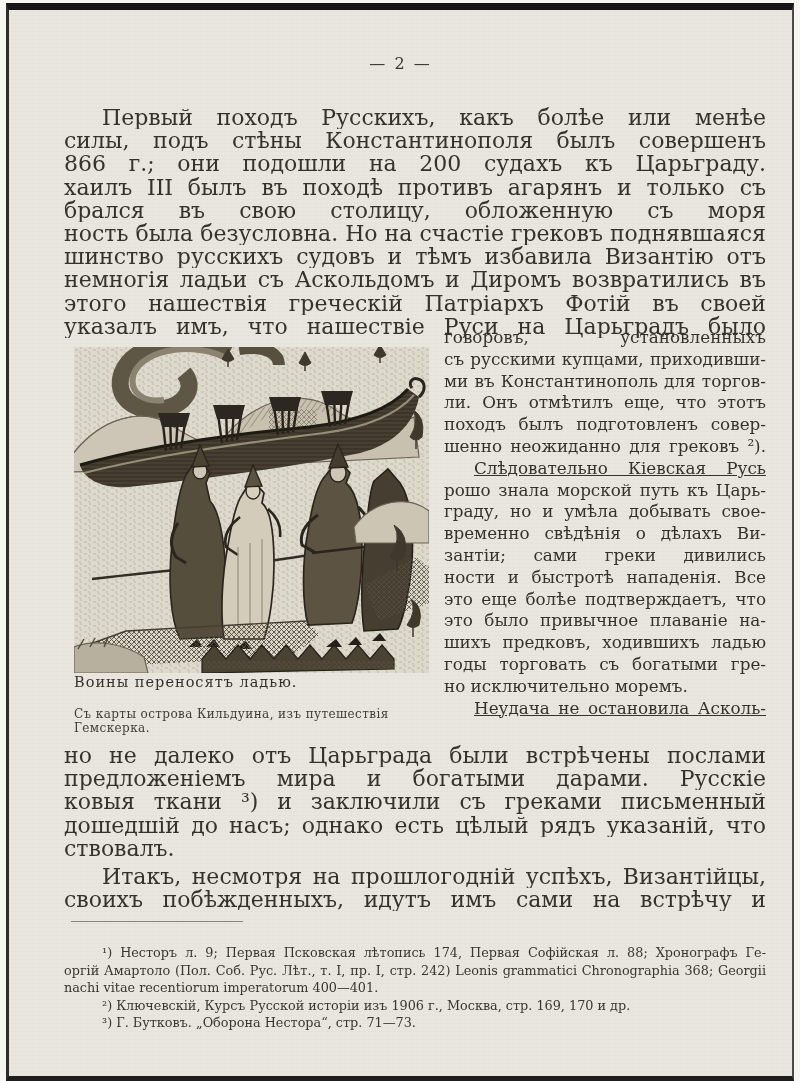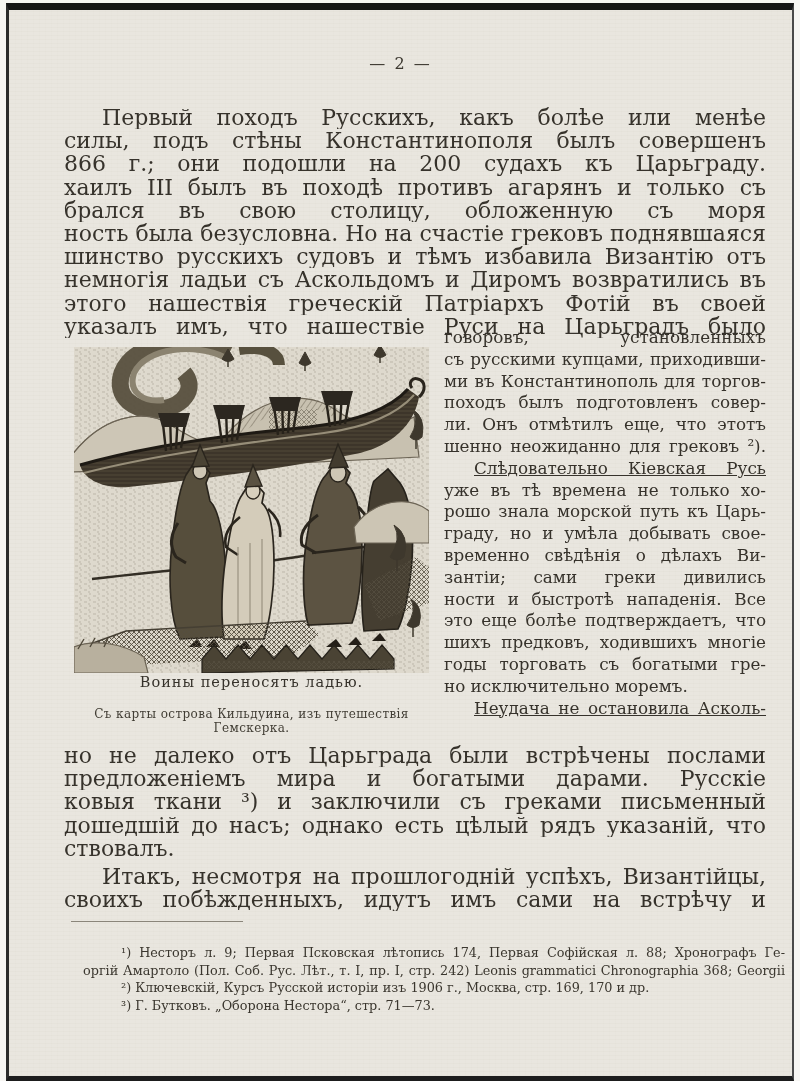--- a/index.html
+++ b/index.html
@@ -29,21 +29,21 @@
   .jline{
     text-align:justify;text-align-last:justify;
     overflow:hidden;white-space:normal;
   }
   .jline.left{text-align-last:left;}
   .jline.indent{padding-left:38px;box-sizing:border-box;}
   .main .jline{font-size:22px;height:23.2px;line-height:23.2px;}
   .col .jline{font-size:16.8px;height:21.8px;line-height:21.8px;}
   .col .jline.indent{padding-left:30px;text-decoration:underline;}
   .foot .jline{font-size:12.8px;height:17.6px;line-height:17.6px;color:#3a362e;}
-  .caption{position:absolute;left:65px;width:355px;text-align:center;color:#35312a;}
+  .caption{position:absolute;left:65px;width:355px;text-align:left;color:#35312a;}
   .caption .t1{font-size:14.5px;letter-spacing:1px;}
   .caption .t2{font-size:12px;letter-spacing:.4px;margin-top:17px;color:#413d34;}
   .footrule{position:absolute;left:62px;top:911px;width:172px;height:1px;background:#8a857a;}
   .illus{
     position:absolute;left:65px;top:337px;width:355px;height:326px;
   }
   .illus svg{display:block;}
 </style>
 </head>
 <body>
@@ -179,32 +179,32 @@
 
       <path d="M0,326 L0,300 C20,292 48,296 70,310 L74,326 Z" fill="#b8b09e" stroke="#6d6556" stroke-width="1.2"></path>
       <path d="M4,302 l6,-10 M16,300 l5,-9 M30,300 l4,-9" stroke="#4f483a" stroke-width="1.4"></path>
     </svg>
   </div>
 
   <div class="block col" style="left:435px;top:317px;width:322px;">
     <div class="jline">говоровъ, установленныхъ издревле</div>
     <div class="jline">съ русскими купцами, приходивши-</div>
     <div class="jline">ми въ Константинополь для торгов-</div>
+    <div class="jline">ли. Онъ отмѣтилъ еще, что этотъ</div>
     <div class="jline">походъ былъ подготовленъ совер-</div>
-    <div class="jline">ли. Онъ отмѣтилъ еще, что этотъ</div>
     <div class="jline">шенно неожиданно для грековъ ²).</div>
     <div class="jline indent">Слѣдовательно Кіевская Русь</div>
-    <div class="jline">уже въ тѣ времена не только хо-</div>
     <div class="jline">рошо знала морской путь къ Царь-</div>
     <div class="jline">граду, но и умѣла добывать свое-</div>
     <div class="jline">временно свѣдѣнія о дѣлахъ Ви-</div>
     <div class="jline">зантіи; сами греки дивились нечаян-</div>
     <div class="jline">ности и быстротѣ нападенія. Все</div>
     <div class="jline">это еще болѣе подтверждаетъ, что</div>
-    <div class="jline">шихъ предковъ, ходившихъ многіе</div>
+    <div class="jline">это было привычное плаваніе на-</div>
+    <div class="jline">шихъ предковъ, ходившихъ ладью</div>
     <div class="jline">годы торговать съ богатыми гре-</div>
     <div class="jline left">но исключительно моремъ.</div>
     <div class="jline indent">Неудача не остановила Асколь-</div>
   </div>
 
   <div class="caption" style="top:664px;">
     <div class="t1">Воины переносятъ ладью.</div>
     <div class="t2">Съ карты острова Кильдуина, изъ путешествія Гемскерка.</div>
   </div>
 
@@ -216,20 +216,21 @@
     <div class="jline left">ствовалъ.</div>
   </div>
 
   <div class="block main" style="left:55px;top:855px;width:702px;">
     <div class="jline indent">Итакъ, несмотря на прошлогодній успѣхъ, Византійцы, желая избавиться отъ</div>
     <div class="jline">своихъ побѣжденныхъ, идутъ имъ сами на встрѣчу и предлагаютъ контрибуцію,</div>
   </div>
 
   <div class="footrule"></div>
 
-  <div class="block foot" style="left:55px;top:934px;width:702px;margin-left:19px;">
+  <div class="block foot" style="left:55px;top:934px;width:702px;">
     <div class="jline indent">¹) Несторъ л. 9; Первая Псковская лѣтопись 174, Первая Софійская л. 88; Хронографъ Ге-</div>
     <div class="jline">оргій Амартоло (Пол. Соб. Рус. Лѣт., т. I, пр. I, стр. 242) Leonis grammatici Chronographia 368; Georgii mo-</div>
+    <div class="jline left">nachi vitae recentiorum imperatorum 400—401.</div>
     <div class="jline left indent">²) Ключевскій, Курсъ Русской исторіи изъ 1906 г., Москва, стр. 169, 170 и др.</div>
     <div class="jline left indent">³) Г. Бутковъ. „Оборона Нестора“, стр. 71—73.</div>
   </div>
 
 </div>
 
 </body></html>

